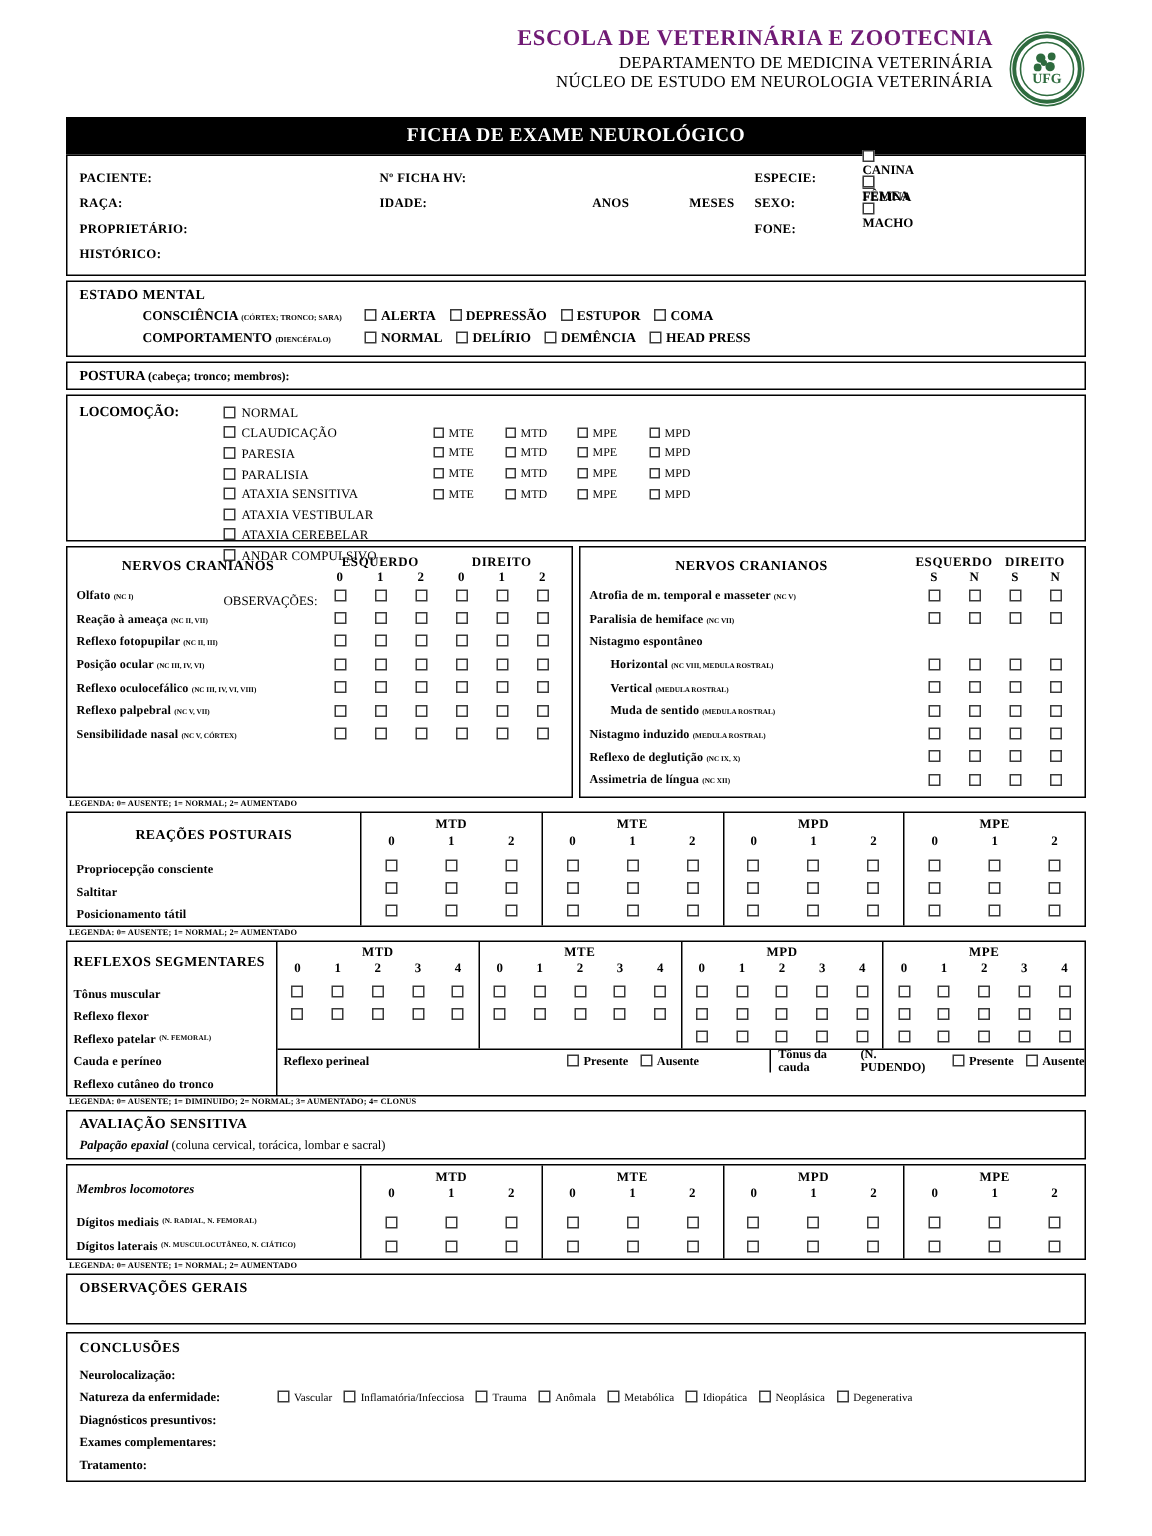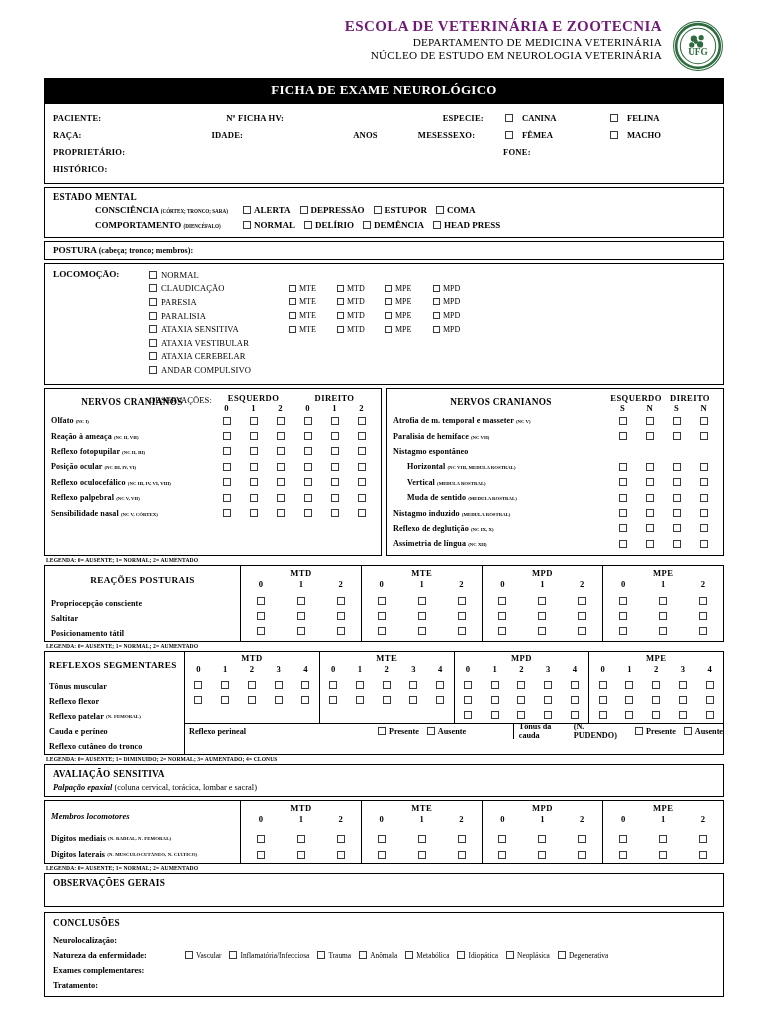--- a/index.html
+++ b/index.html
@@ -37,21 +37,21 @@
   
   .patient { padding: 5px 8px 6px 8px; font-size: 8.6px; font-weight: bold; }
   .prow { display: flex; align-items: center; height: 17px; }
   .p-lab { letter-spacing: .2px; }
   .c-pac { width: 200px; }
   .c-ficha { width: 250px; }
   .c-idade { width: 250px; display:flex; }
   .c-idade .sub1 { margin-left: 110px; }
   .c-idade .sub2 { margin-left: 40px; }
   .c-esp { width: 72px; }
-  .cbwrap { display: flex; align-items: center; }
+  .cbwrap { display: flex; align-items: flex-start; flex-direction: column; }
   .cbwrap .cb { margin-right: 9px; }
   .cbwrap .cbl { width: 88px; }
 
   
   .cb {
     display: inline-block; width: 8px; height: 8px;
     border: 1px solid #3a3a3a; background: #fff; vertical-align: -1px;
   }
   .cb-sm { width: 7px; height: 7px; }
 
@@ -62,21 +62,21 @@
   .em-lab .tiny { font-size: 5.1px; font-weight: bold; letter-spacing: 0; }
   .em-opts { display: flex; align-items: center; font-size: 9px; font-weight: bold; }
   .em-opts span.o { margin-right: 9px; display: flex; align-items: center; }
   .em-opts span.o .cb { margin-right: 3px; }
 
   
   .postura { padding: 3px 8px 4px 8px; font-weight: bold; font-size: 9.2px; }
   .postura .paren { font-size: 8px; }
 
   
-  .loco { padding: 4px 8px 5px 8px; position: relative; height: 122px; }
+  .loco { padding: 4px 8px 5px 8px; position: relative; height: 98px; }
   .loco-title { position: absolute; left: 8px; top: 5px; font-weight: bold; font-size: 9.2px; }
   .loco-list { margin-left: 96px; }
   .loco-item { display: flex; align-items: center; height: 13.6px; font-size: 8.6px; }
   .loco-item .cb { margin-right: 4px; }
   .loco-name { width: 128px; letter-spacing: .1px; }
   .limbs { display: flex; }
   .limb { display: flex; align-items: center; width: 48px; font-size: 8px; }
   .limb .cb { margin-right: 3px; }
   .loco-obs { margin-left: 96px; font-size: 8.6px; margin-top: 18px; }
 
@@ -1140,20 +1140,23 @@
             <span class="cb"></span>
             <span>Neoplásica</span>
           </span>
         <span class="opt">
             <span class="cb"></span>
             <span>Degenerativa</span>
           </span>
       </div>
     </div>
     <div class="cc-row">
+      <div class="cc-lab">Diagnósticos presuntivos:</div>
+    </div>
+    <div class="cc-row">
       <div class="cc-lab">Exames complementares:</div>
     </div>
     <div class="cc-row">
       <div class="cc-lab">Tratamento:</div>
     </div>
   </div>
 
 </div>
 
 </body></html>

